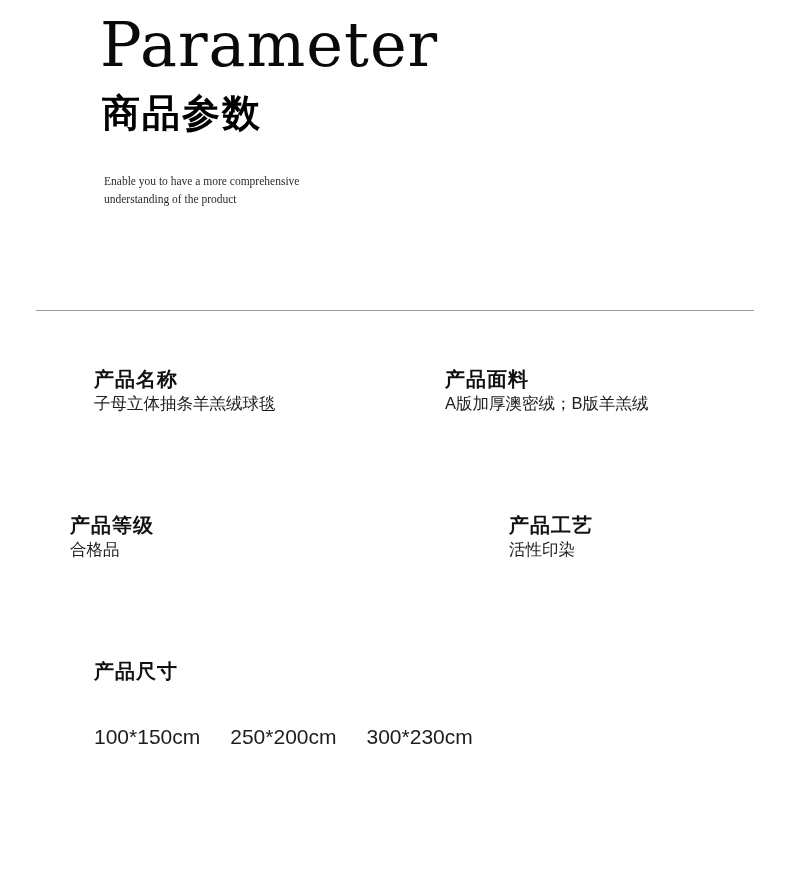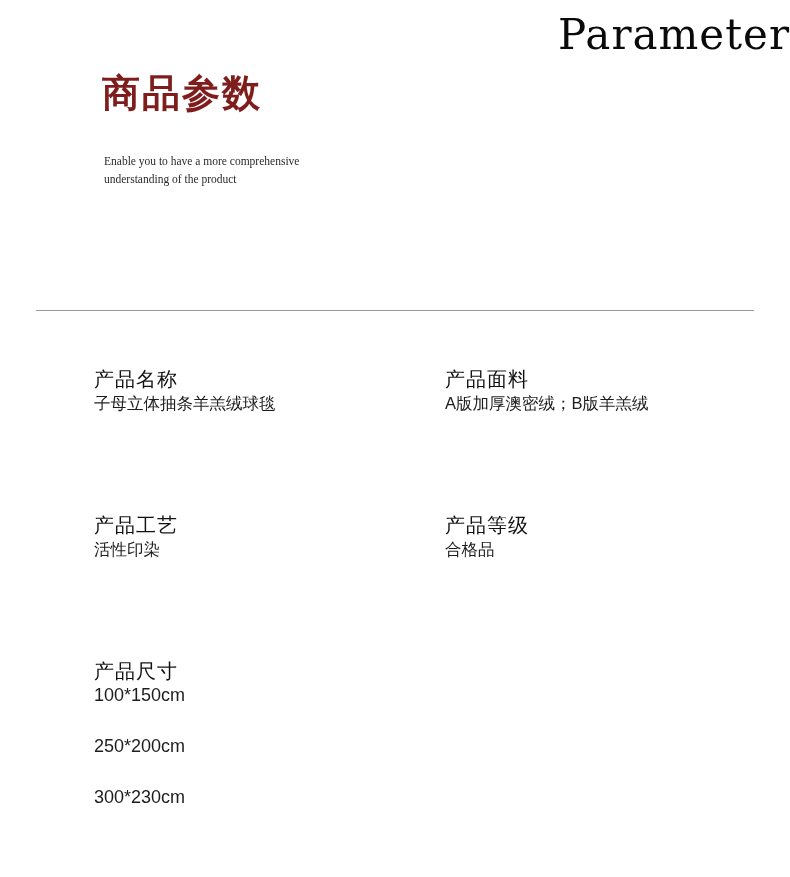--- a/index.html
+++ b/index.html
@@ -19,35 +19,34 @@
     width: 790px;
     height: 877px;
   }
 
   
   .header {
     padding: 0 0 0 100px;
   }
   .title-en {
     font-family: "DejaVu Serif", "Liberation Serif", serif;
-    font-size: 42px;
+    font-size: 62px;
     line-height: 1.0;
     letter-spacing: 1px;
     font-weight: 400;
     color: #0a0a0a;
     margin: 14px 0 0 0;
     white-space: nowrap;
-    text-align: right;
   }
   .title-cn {
     font-family: "DejaVu Sans", "Liberation Sans", sans-serif;
     font-size: 38px;
     font-weight: 700;
     letter-spacing: 2px;
-    color: #7f1d1d;
+    color: #000000;
     margin: 12px 0 0 2px;
     white-space: nowrap;
   }
   .subtitle {
     margin: 34px 0 8px 4px;
     font-size: 11.5px;
     line-height: 1.55;
     color: #2a2a2a;
     font-family: "Liberation Serif", serif;
     max-width: 260px;
@@ -81,46 +80,46 @@
     width: 375px;
     padding-left: 94px;
   }
   .spec-cell.right {
     width: 415px;
     padding-left: 70px;
   }
   .spec-label {
     font-family: "DejaVu Sans", "Liberation Sans", sans-serif;
     font-size: 20px;
-    font-weight: 400;
+    font-weight: 700;
     color: #111111;
     letter-spacing: 1px;
     white-space: nowrap;
   }
   .spec-value {
     font-family: "Liberation Sans", sans-serif;
     font-size: 16.5px;
     font-weight: 400;
     color: #1d1d1d;
     white-space: nowrap;
   }
   .row-gap {
     height: 97px;
   }
   .size-row {
     margin-top: 0;
   }
   .size-values {
     font-family: "Liberation Sans", sans-serif;
-    font-size: 18px;
+    font-size: 21px;
     color: #1d1d1d;
+    margin-top: 40px;
     display: flex;
     gap: 30px;
     white-space: nowrap;
-    flex-direction: column;
   }
 </style>
 </head>
 <body>
 
 <div class="page">
 
   <div class="header">
     <div class="title-en">Parameter</div>
     <div class="title-cn">商品参数</div>
@@ -138,27 +137,27 @@
       </div>
       <div class="spec-cell right">
         <div class="spec-label">产品面料</div>
         <div class="spec-value">A版加厚澳密绒；B版羊羔绒</div>
       </div>
     </div>
 
     <div class="row-gap"></div>
 
     <div class="spec-row">
+      <div class="spec-cell right">
+        <div class="spec-label">产品等级</div>
+        <div class="spec-value">合格品</div>
+      </div>
       <div class="spec-cell left">
         <div class="spec-label">产品工艺</div>
         <div class="spec-value">活性印染</div>
-      </div>
-      <div class="spec-cell right">
-        <div class="spec-label">产品等级</div>
-        <div class="spec-value">合格品</div>
       </div>
     </div>
 
     <div class="row-gap"></div>
 
     <div class="spec-row size-row">
       <div class="spec-cell left">
         <div class="spec-label">产品尺寸</div>
         <div class="size-values">
           <span>100*150cm</span>

